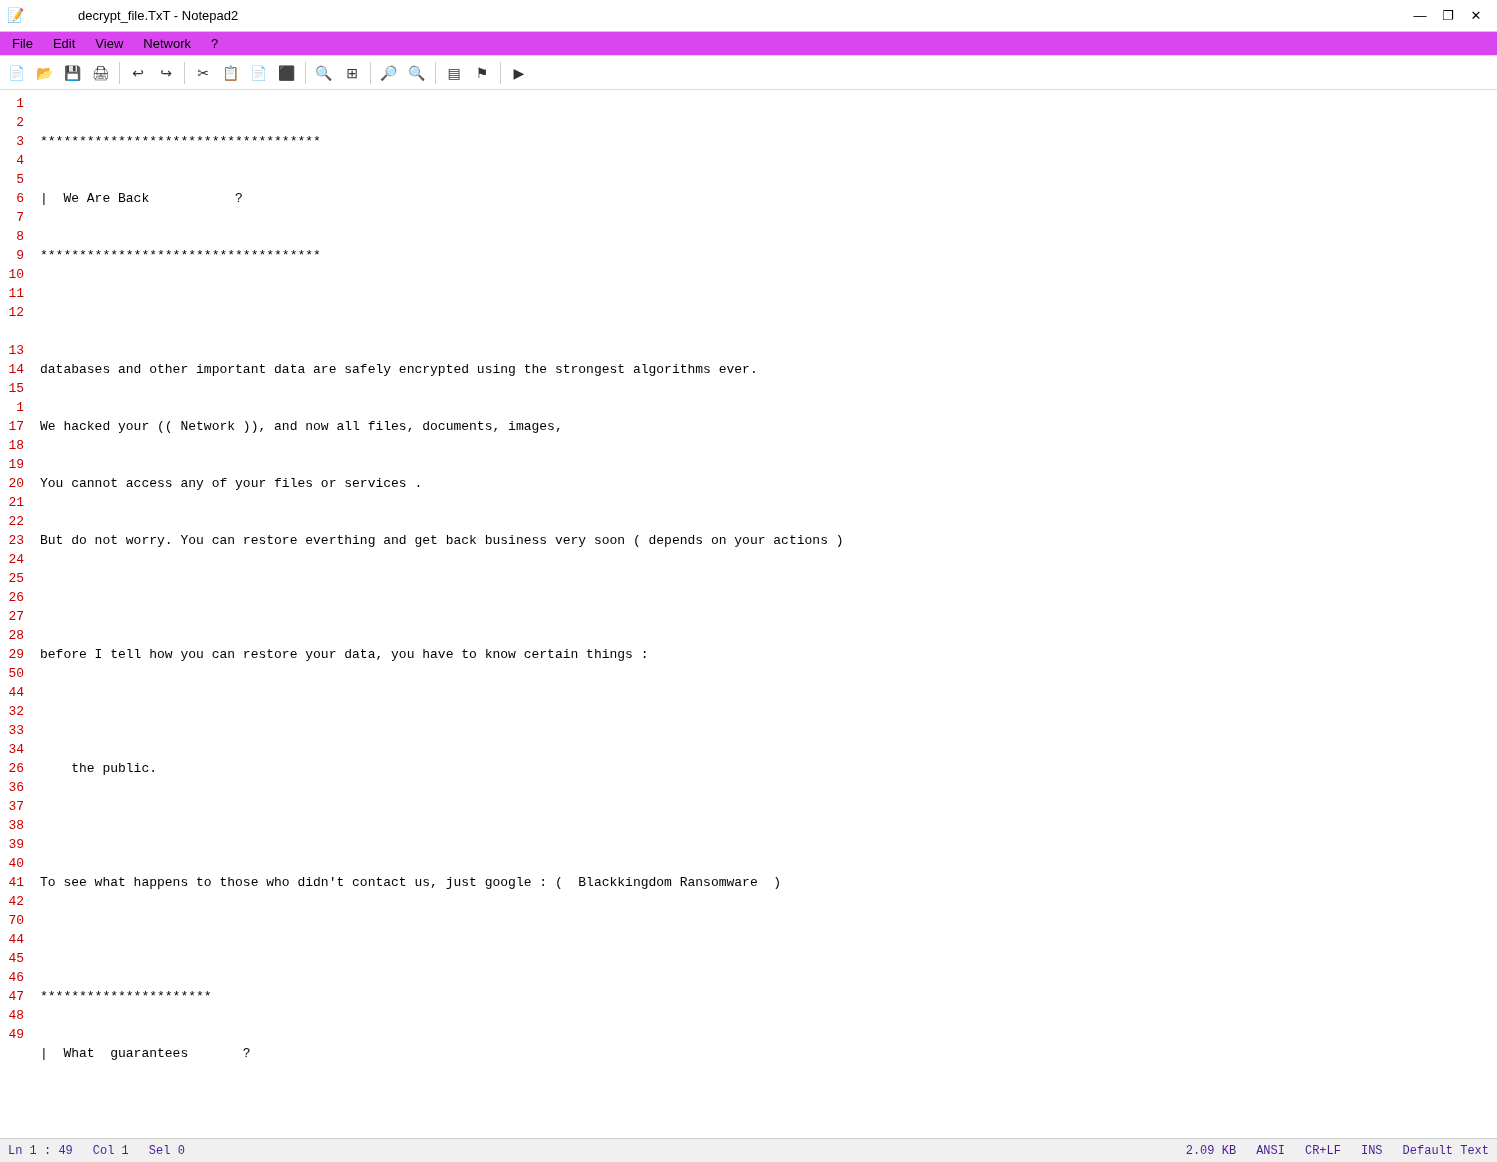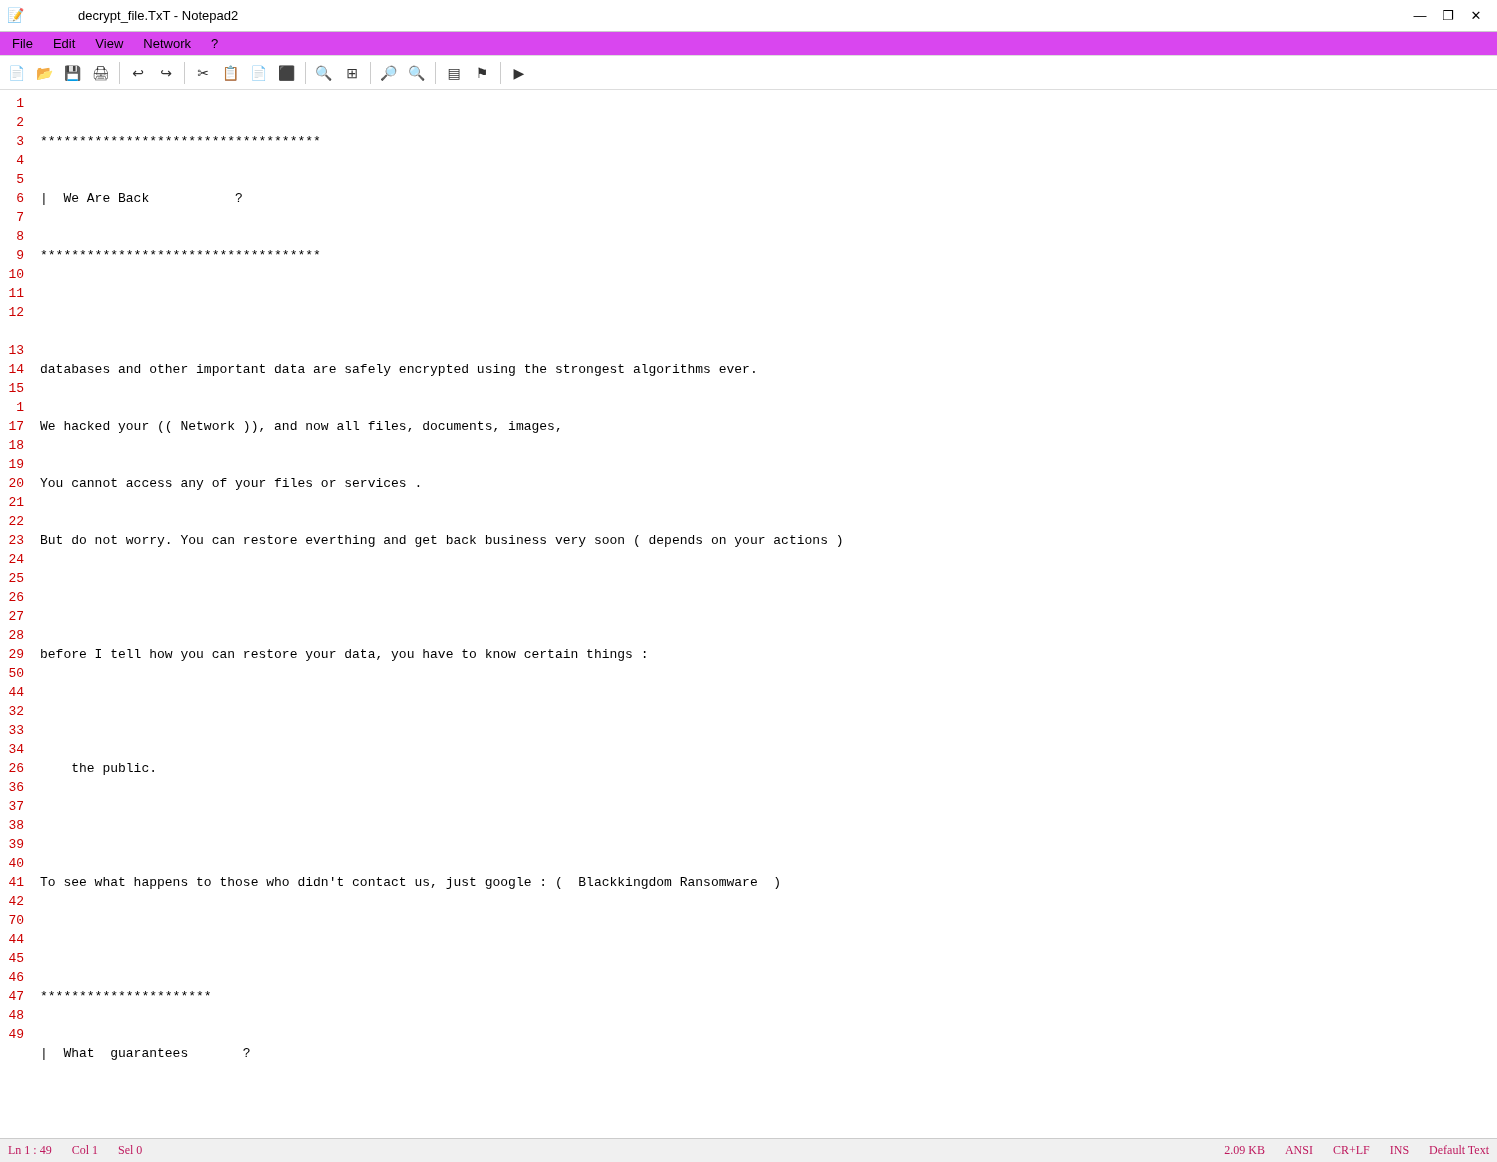--- a/index.html
+++ b/index.html
@@ -156,23 +156,23 @@
 
     
     .status-bar {
       background: #f0f0f0;
       border-top: 1px solid #ccc;
       display: flex;
       align-items: center;
       padding: 2px 8px;
       height: 24px;
       gap: 20px;
-      font-family: Liberation Serif, serif;
+      font-family: Liberation Mono, monospace;
       font-size: 12px;
-      color: #be185d;
+      color: #4c1d95;
     }
     .status-item {
       white-space: nowrap;
     }
   </style>
 </head>
 <body>
 
 <div class="title-bar">
   <div class="title-bar-left">

